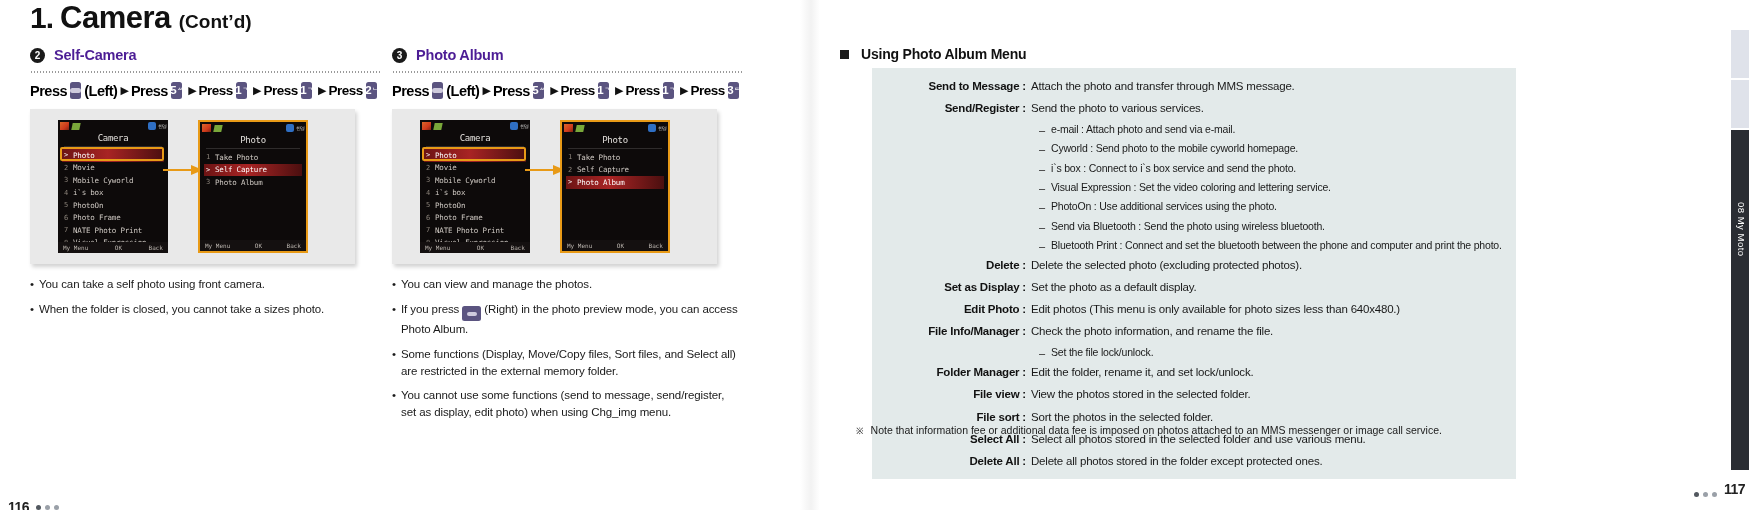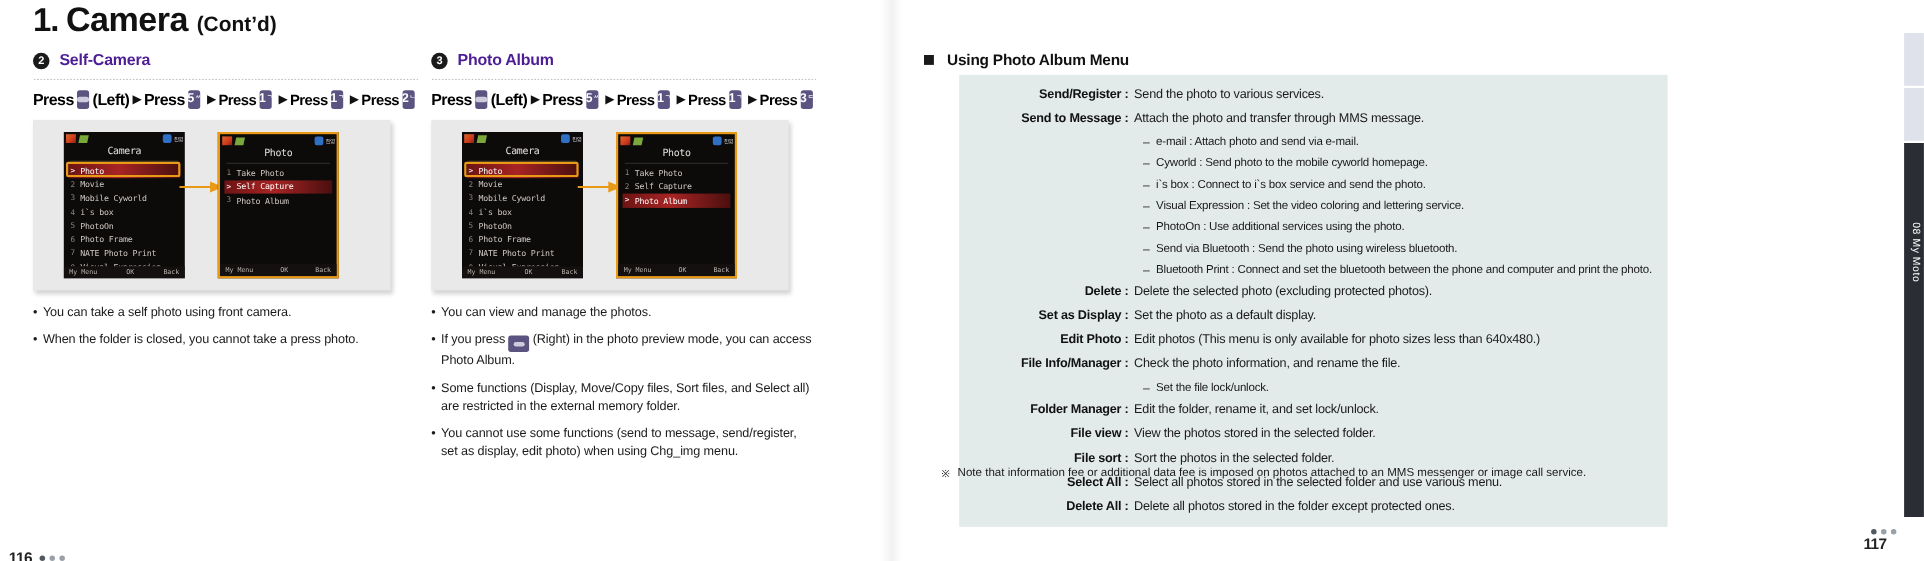--- a/index.html
+++ b/index.html
@@ -154,21 +154,21 @@
   }
   .sidetab .seg { position: absolute; right: 0; width: 18px; background: #dfe2ea; }
   .sidetab .dark { background: #2a2d33; }
   .sidelabel {
     position: absolute; right: 2px; top: 172px;
     writing-mode: vertical-rl; font-size: 9.5px; color: #fff;
     letter-spacing: 0.5px; white-space: nowrap;
   }
 
   .pg-left { position: absolute; left: 8px; top: 499px; display: flex; align-items: center; }
-  .pg-right { position: absolute; right: 18px; top: 481px; display: flex; align-items: flex-start; flex-direction: column; }
+  .pg-right { position: absolute; right: 4px; top: 481px; display: flex; align-items: flex-end; }
   .pgnum { font-size: 14px; font-weight: bold; color: #222; letter-spacing: -0.5px; }
   .pgdots { display: flex; align-items: center; gap: 4px; margin: 0 7px; }
   .pgdots i { width: 5px; height: 5px; border-radius: 50%; background: #9aa0a8; display: block; }
   .pgdots i:first-child { background: #52585f; }
 
   .gutter { position: absolute; left: 800px; top: 0; width: 20px; height: 510px;
             background: linear-gradient(90deg, #ffffff, #f2f2f2 55%, #ffffff); }
 </style>
 </head>
 <body>
@@ -312,21 +312,21 @@
         </div>
       </div>
 
       <div class="bullets">
         <div class="bullet">
           <span class="dot">•</span>
           <span class="txt">You can take a self photo using front camera.</span>
         </div>
         <div class="bullet">
           <span class="dot">•</span>
-          <span class="txt">When the folder is closed, you cannot take a press photo.</span>
+          <span class="txt">When the folder is closed, you cannot take a sizes photo.</span>
         </div>
       </div>
     </div>
 
     <div class="col col-b">
       <div class="sec-head">
         <span class="circnum">3</span>
         <span class="sec-title">Photo Album</span>
       </div>
       <div class="dotline"></div>
@@ -487,27 +487,27 @@
   <div class="right-page">
 
     <div class="rp-head">
       <span class="sq"></span>
       <span class="rp-title">Using Photo Album Menu</span>
     </div>
 
     <div class="infobox">
 
       <div class="ir">
+        <span class="lbl lblw">Send to Message :</span>
+        <span class="val">Attach the photo and transfer through MMS message.</span>
+      </div>
+
+      <div class="ir">
         <span class="lbl lblw">Send/Register :</span>
         <span class="val">Send the photo to various services.</span>
-      </div>
-
-      <div class="ir">
-        <span class="lbl lblw">Send to Message :</span>
-        <span class="val">Attach the photo and transfer through MMS message.</span>
       </div>
       <div class="sub-ir">
           <span class="dash">–</span>
           <span class="stxt">e-mail : Attach photo and send via e-mail.</span>
         </div>
       <div class="sub-ir">
           <span class="dash">–</span>
           <span class="stxt">Cyworld : Send photo to the mobile cyworld homepage.</span>
         </div>
       <div class="sub-ir">

